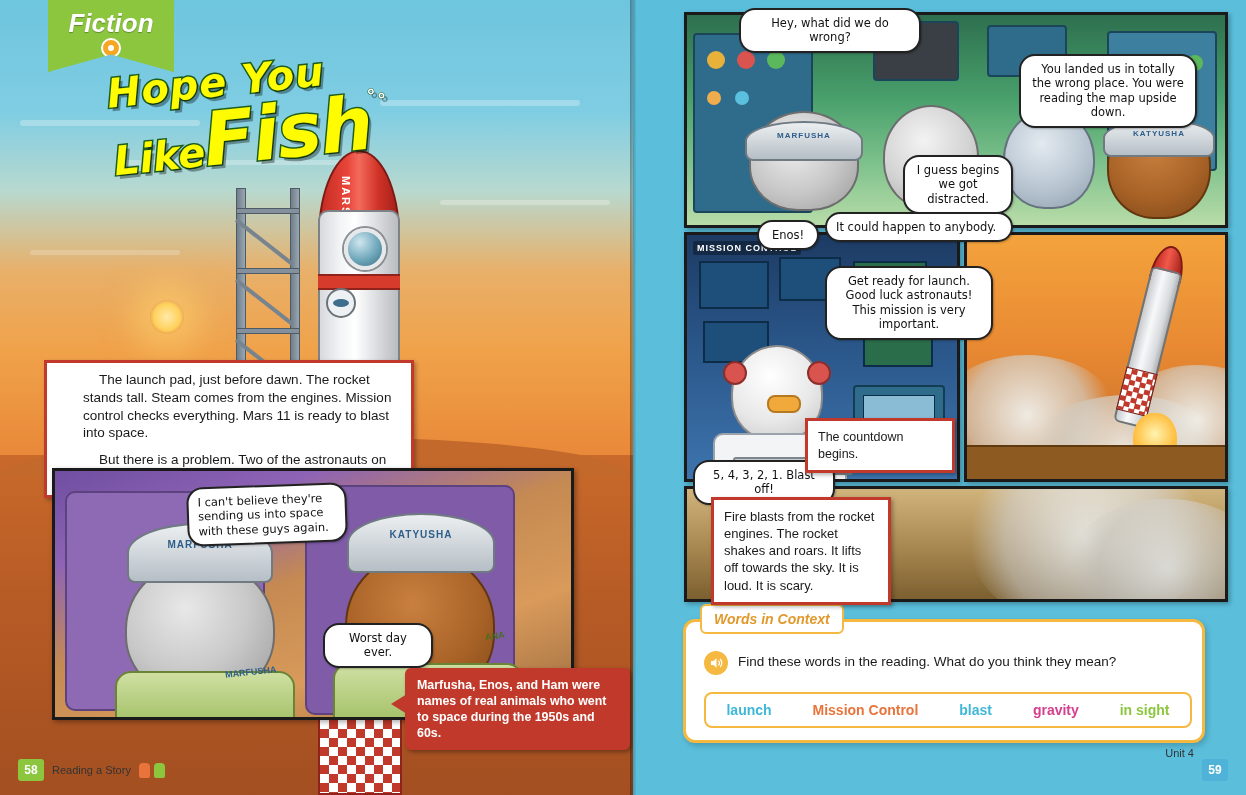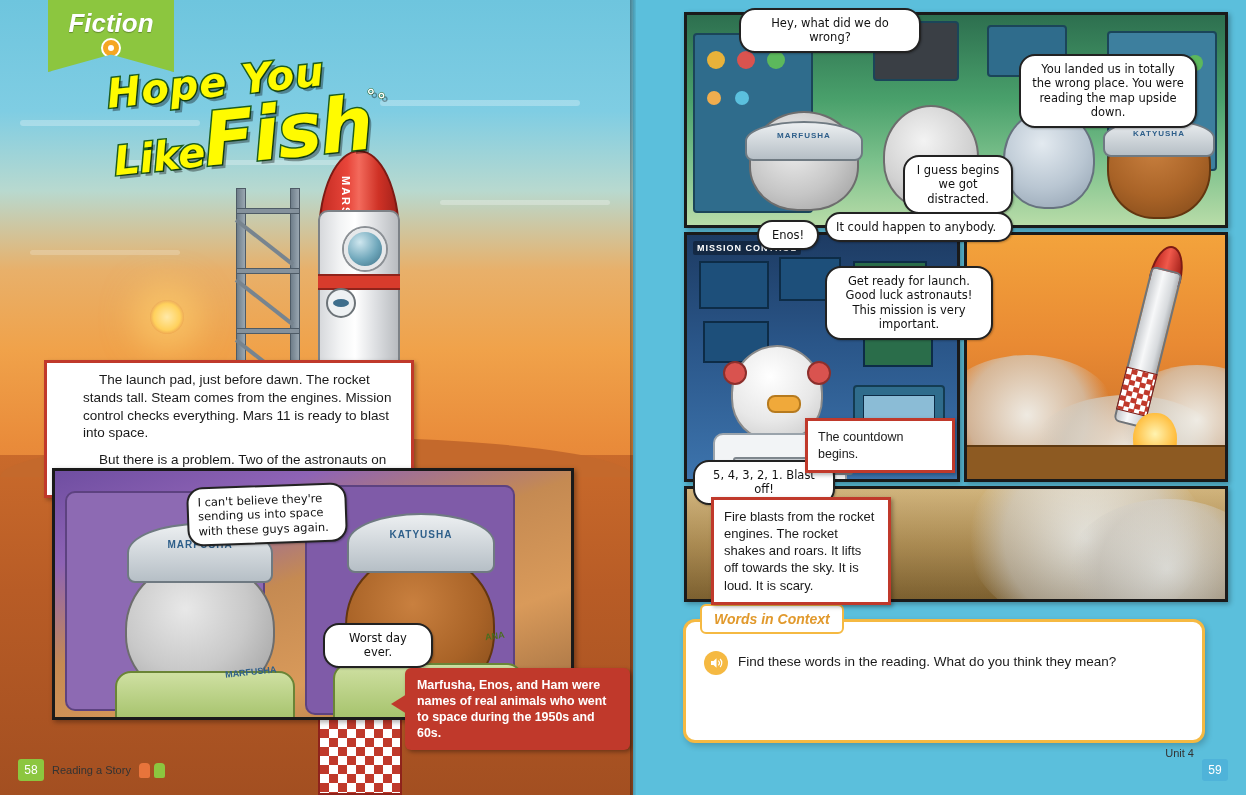--- a/index.html
+++ b/index.html
@@ -230,21 +230,21 @@
     border-top: 10px solid transparent; border-bottom: 10px solid transparent;
     border-right: 16px solid #c0392b;
   }
 
   
   .folio {
     position: absolute; bottom: 14px; display: flex; align-items: center; gap: 8px;
     font-size: 11px; color: #333;
   }
   .folio .num {
-    width: 26px; height: 22px; border-radius: 3px; color: #fff; font-weight: normal;
+    width: 26px; height: 22px; border-radius: 3px; color: #fff; font-weight: bold;
     display: flex; align-items: center; justify-content: center; font-size: 12px;
   }
   .folio .num.green { background: #8cc63f; }
   .folio .num.blue { background: #4fb3d9; margin-top: 35px; }
   .folio .icons { display: flex; gap: 4px; }
   .folio .ic { width: 11px; height: 15px; border-radius: 4px 4px 2px 2px; }
 
   
   .page-right {
     position: absolute; left: 633px; top: 0; width: 613px; height: 795px;
@@ -545,20 +545,27 @@
     <div class="wic" style="left:50px; top:619px; width:522px;">
       <div class="hdr">Words in Context</div>
       <div class="audio-icon">
         <svg width="14" height="14" viewBox="0 0 14 14" aria-hidden="true">
           <path d="M2 5 H4.5 L7.5 2.2 V11.8 L4.5 9 H2 Z" fill="#ffffff"></path>
           <path d="M9.3 4.6 a3.4 3.4 0 0 1 0 4.8" stroke="#ffffff" stroke-width="1.2" fill="none"></path>
           <path d="M11.1 3 a5.6 5.6 0 0 1 0 8" stroke="#ffffff" stroke-width="1.2" fill="none"></path>
         </svg>
       </div>
       <div class="prompt">Find these words in the reading. What do you think they mean?</div>
+      <div class="words">
+        <span style="color:#3fb7d6">launch</span>
+        <span style="color:#e8743b">Mission Control</span>
+        <span style="color:#3fb7d6">blast</span>
+        <span style="color:#d63f8e">gravity</span>
+        <span style="color:#8cc63f">in sight</span>
+      </div>
     </div>
 
     <div class="folio" style="right:18px;">
       <div>Unit 4</div>
       <div class="num blue">59</div>
     </div>
   </div>
 </div>
 
 </body></html>

